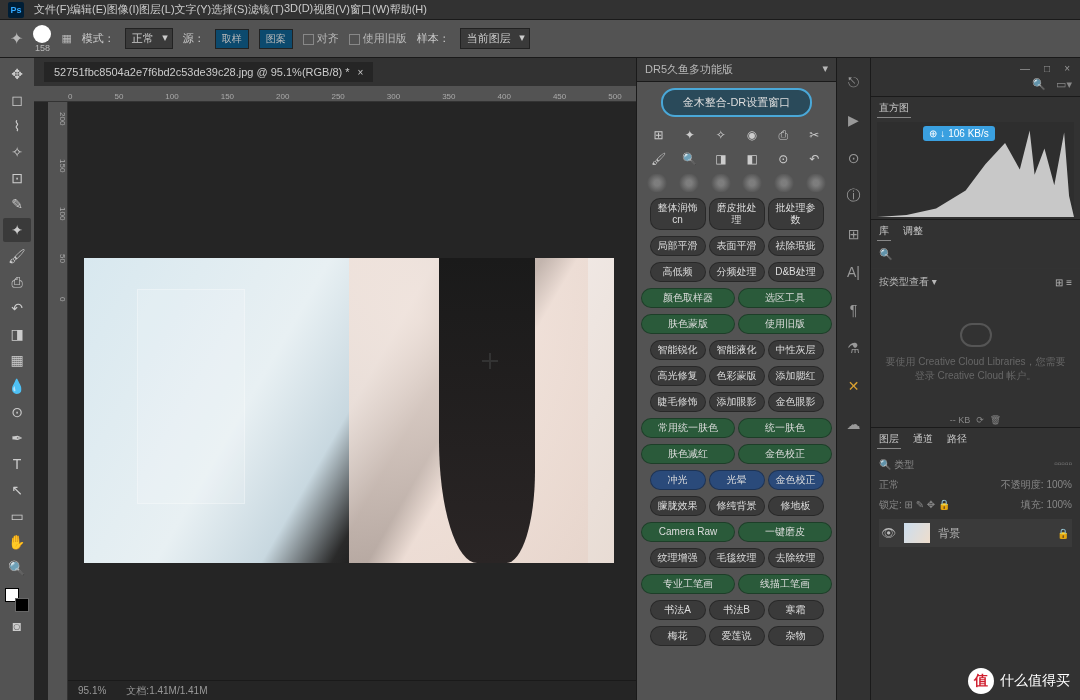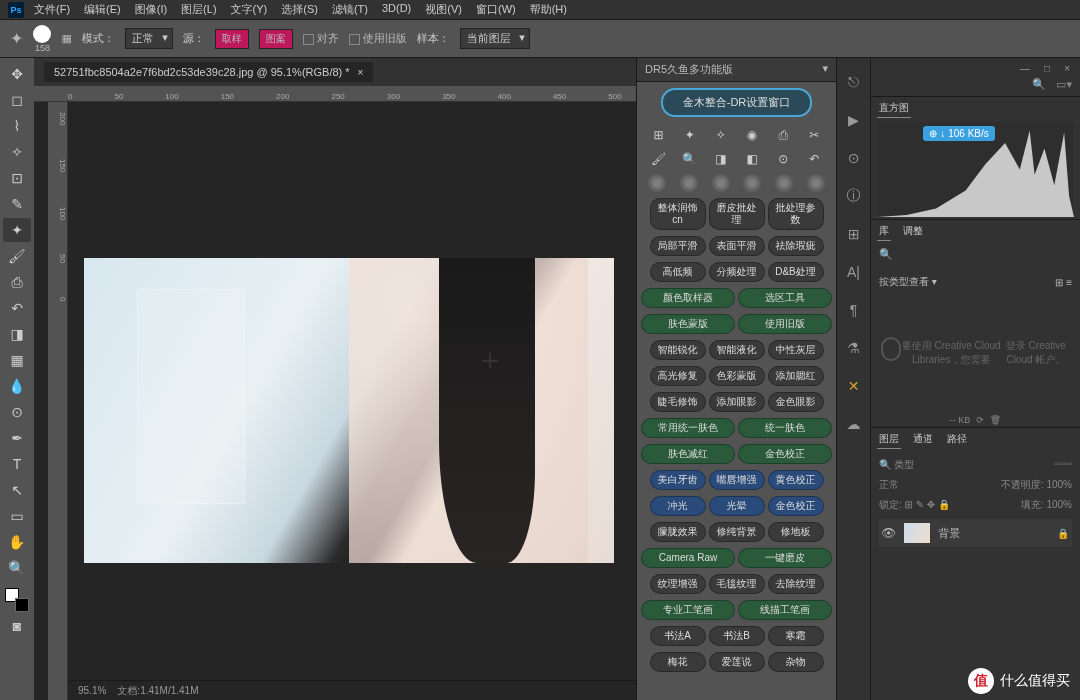--- a/index.html
+++ b/index.html
@@ -1,27 +1,27 @@
 <!DOCTYPE html>
 <html><head>
 <meta charset="utf-8">
 <style>
 *{box-sizing:border-box;margin:0;padding:0;font-family:"Microsoft YaHei",sans-serif;user-select:none}
 body{width:1080px;height:700px;background:#323232;color:#b8b8b8;font-size:11px;overflow:hidden;position:relative}
 .top-bar{height:20px;background:#323232;display:flex;align-items:center;padding:0 8px;border-bottom:1px solid #1a1a1a}
 .ps-logo{width:16px;height:16px;background:#001e36;color:#31a8ff;font-weight:bold;font-size:9px;display:flex;align-items:center;justify-content:center;border-radius:2px;margin-right:10px}
-.menu-bar{display:flex;gap:14px;font-size:11px;color:#ccc}
+.menu-bar{display:flex;font-size:11px;color:#ccc}
 .menu-bar span{cursor:pointer}
 .options-bar{height:38px;background:#535353;display:flex;align-items:center;padding:0 10px;gap:10px;border-bottom:1px solid #1a1a1a}
 .brush-circ{width:18px;height:18px;border-radius:50%;background:#fff}
 .brush-size{font-size:9px}
 .dropdown{background:#3a3a3a;border:1px solid #222;padding:2px 18px 2px 6px;font-size:11px;color:#ccc;position:relative}
 .dropdown::after{content:"▾";position:absolute;right:4px}
 .opt-label{font-size:11px;color:#ccc}
-.opt-btn{background:#be185d;border:1px solid #222;padding:2px 6px;font-size:10px}
+.opt-btn{background:#0c4a6e;border:1px solid #222;padding:2px 6px;font-size:10px}
 .chk{width:11px;height:11px;border:1px solid #888;display:inline-block;vertical-align:middle;margin-right:3px}
 .main-area{display:flex;height:642px}
 .tool-col{width:34px;background:#535353;display:flex;flex-direction:column;align-items:center;padding-top:4px;gap:2px}
 .tool{width:28px;height:24px;display:flex;align-items:center;justify-content:center;color:#ccc;font-size:14px;cursor:pointer;border-radius:2px}
 .tool.active{background:#3a3a3a}
 .fgbg{position:relative;width:24px;height:24px;margin-top:6px}
 .fg{position:absolute;width:14px;height:14px;background:#fff;border:1px solid #000;top:0;left:0}
 .bgc{position:absolute;width:14px;height:14px;background:#000;border:1px solid #666;bottom:0;right:0}
 .canvas-area{flex:1;background:#252525;position:relative;overflow:hidden}
 .tab-row{height:28px;background:#323232;display:flex;align-items:center;padding-left:10px}
@@ -31,21 +31,21 @@
 .ruler-v{width:20px;background:#535353;border-right:1px solid #333;position:absolute;left:14px;top:44px;bottom:0;font-size:8px;color:#aaa;display:flex;flex-direction:column;gap:34px;padding-top:10px}
 .ruler-v span{transform:rotate(0);writing-mode:vertical-rl}
 .photo{position:absolute;left:50px;top:200px;width:530px;height:305px;background:linear-gradient(120deg,#d8e8ef 0%,#e8f0f3 35%,#c8d8e0 50%,#2a2a2a 60%,#1a1a1a 65%,#f0e8e4 70%,#e8dcd4 100%)}
 .photo::before{content:"";position:absolute;left:10%;top:10%;width:20%;height:70%;background:rgba(255,255,255,0.15);border:1px solid rgba(255,255,255,0.3)}
 .photo::after{content:"";position:absolute;right:5%;top:0;width:45%;height:100%;background:radial-gradient(ellipse at 30% 20%,rgba(245,230,222,0.9),rgba(230,210,200,0.7))}
 .hair{position:absolute;right:15%;top:0;width:18%;height:100%;background:linear-gradient(180deg,#1a1a1a,#2a2525);z-index:2;border-radius:0 0 30% 40%}
 .cursor-target{position:absolute;left:448px;top:295px;width:16px;height:16px;z-index:5}
 .cursor-target::before,.cursor-target::after{content:"";position:absolute;background:#333}
 .cursor-target::before{left:7px;top:0;width:2px;height:16px}
 .cursor-target::after{top:7px;left:0;width:16px;height:2px}
-.status-bar{position:absolute;bottom:0;left:34px;right:0;height:20px;background:#252525;display:flex;align-items:center;padding:0 10px;font-size:10px;gap:11px;border-top:1px solid #1a1a1a;color:#999}
+.status-bar{position:absolute;bottom:0;left:34px;right:0;height:20px;background:#252525;display:flex;align-items:center;padding:0 10px;font-size:10px;gap:20px;border-top:1px solid #1a1a1a;color:#999}
 .plugin-panel{width:200px;background:#535353;display:flex;flex-direction:column;border-left:1px solid #1a1a1a}
 .plugin-title{background:#3a3a3a;padding:4px 8px;font-size:11px;display:flex;justify-content:space-between;border-bottom:1px solid #1a1a1a}
 .plugin-main-btn{margin:6px auto;padding:5px 20px;border:2px solid #4aa8d8;border-radius:14px;color:#ddd;font-size:11px;background:#2a4a5a;cursor:pointer}
 .icon-row{display:flex;justify-content:space-around;padding:4px 6px}
 .icon-row .ic{width:18px;height:16px;display:flex;align-items:center;justify-content:center;color:#ccc;font-size:12px}
 .brush-shapes{display:flex;justify-content:space-around;padding:3px 6px;gap:3px}
 .bsh{width:22px;height:18px;background:radial-gradient(circle,#888 20%,transparent 70%);opacity:0.8}
 .pill-grid{display:flex;flex-wrap:wrap;padding:3px 4px;gap:3px;justify-content:center}
 .pill{border-radius:10px;padding:3px 4px;font-size:10px;color:#ddd;text-align:center;cursor:pointer;border:1px solid rgba(0,0,0,0.3);min-width:56px;line-height:1.2}
 .pill.g{background:#2a5a3a;flex:1;min-width:80px}
@@ -57,21 +57,21 @@
 .icon-strip .si.active{color:#d8a030}
 .right-panels{width:210px;background:#323232;display:flex;flex-direction:column;border-left:1px solid #1a1a1a}
 .win-ctrl{height:20px;display:flex;justify-content:flex-end;align-items:center;gap:14px;padding-right:10px;color:#999;font-size:10px}
 .panel-sec{border-top:1px solid #1a1a1a}
 .panel-tabs{display:flex;padding:2px 6px;gap:10px;font-size:10px}
 .panel-tabs .t{color:#ccc;padding:2px 2px}
 .panel-tabs .t.a{border-bottom:1px solid #888}
 .histo{height:95px;background:#2e2e2e;margin:2px 6px;position:relative;overflow:hidden}
 .histo svg{width:100%;height:100%}
 .dl-badge{position:absolute;top:4px;left:46px;background:#3aa0e0;color:#fff;padding:2px 6px;border-radius:3px;font-size:10px;display:flex;align-items:center;gap:3px}
-.lib-body{height:120px;display:flex;align-items:center;justify-content:center;color:#666;font-size:10px;text-align:center;padding:10px}
+.lib-body{height:120px;display:flex;flex-direction:column;align-items:center;justify-content:center;color:#666;font-size:10px;text-align:center;padding:10px}
 .cloud-ic{width:32px;height:24px;border:2px solid #555;border-radius:12px;margin-bottom:8px;position:relative}
 .search-row{padding:4px 8px;display:flex;align-items:center;gap:6px;color:#777}
 .view-row{padding:4px 8px;display:flex;justify-content:space-between;align-items:center;font-size:10px}
 .layers-body{padding:4px 8px}
 .layer-opt{display:flex;justify-content:space-between;padding:3px 0;font-size:10px;color:#888}
 .layer-row{display:flex;align-items:center;gap:8px;padding:4px 2px;background:#3a3a3a;margin-top:4px}
 .layer-thumb{width:26px;height:20px;background:linear-gradient(120deg,#cde,#edc)}
 .eye{font-size:12px}
 .lock{margin-left:auto;font-size:10px}
 .watermark{position:absolute;right:10px;bottom:6px;display:flex;align-items:center;gap:6px;color:#fff;font-size:14px;z-index:99}
@@ -254,25 +254,20 @@
         </div>
         <div class="pill-grid">
           <div class="pill g">常用统一肤色</div>
           <div class="pill g">统一肤色</div>
         </div>
         <div class="pill-grid">
           <div class="pill g">肤色减红</div>
           <div class="pill g">金色校正</div>
         </div>
         <div class="pill-grid">
-          <div class="pill b w3">美白牙齿</div>
-          <div class="pill b w3">嘴唇增强</div>
-          <div class="pill b w3">黄色校正</div>
-        </div>
-        <div class="pill-grid">
           <div class="pill b w3">冲光</div>
           <div class="pill b w3">光晕</div>
           <div class="pill b w3">金色校正</div>
         </div>
         <div class="pill-grid">
           <div class="pill k w3">朦胧效果</div>
           <div class="pill k w3">修纯背景</div>
           <div class="pill k w3">修地板</div>
         </div>
         <div class="pill-grid">

